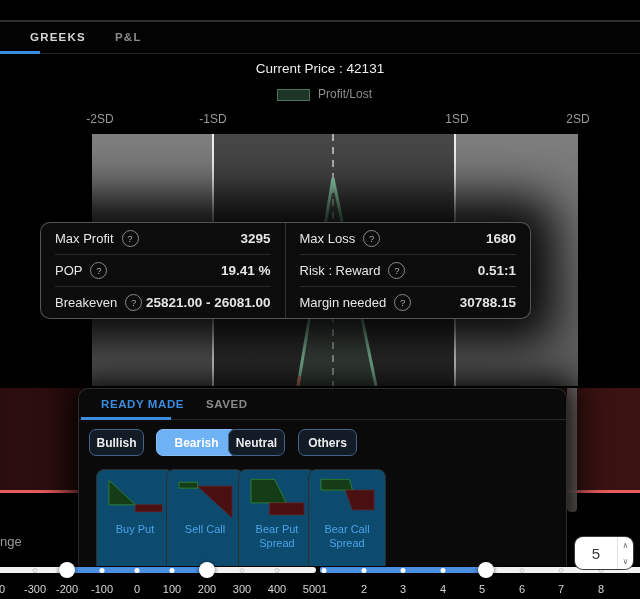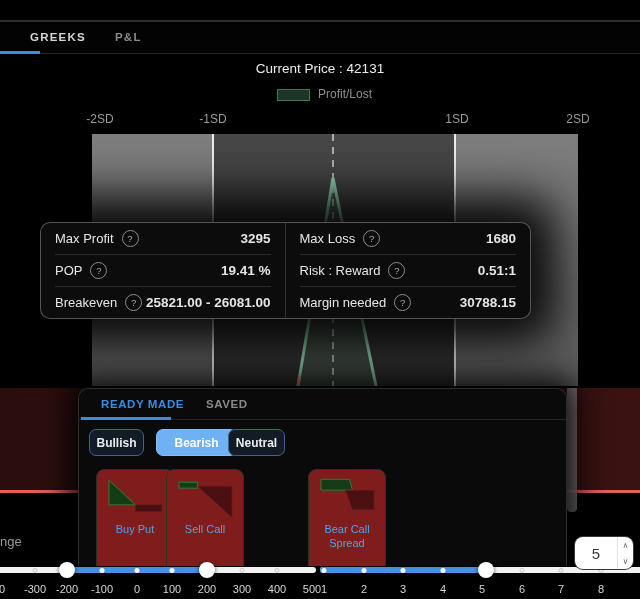--- a/index.html
+++ b/index.html
@@ -62,21 +62,21 @@
   .strat-tab{position:absolute;top:9px;font-size:11.5px;font-weight:700;letter-spacing:.6px;cursor:pointer;}
   #strat-tab-ready{left:22px;color:var(--tab-active,#3b8de0);}
   #strat-tab-saved{left:127px;color:#8a8a8a;}
   #strat-tab-underline{position:absolute;left:2px;top:28px;width:90px;height:3px;background:var(--tab-active,#3b8de0);}
   .filter-btn{position:absolute;top:40px;height:27px;border-radius:7px;border:1px solid #43628c;
     background:#121b26;color:#ececec;font-size:12px;font-weight:600;display:flex;align-items:center;
     justify-content:center;box-sizing:border-box;cursor:pointer;}
   .filter-btn.active{background:var(--bearish-active,#6fb1f5);border-color:#85bdf7;color:#fff;}
   #filter-bullish{left:10px;width:55px;} #filter-bearish{left:77px;width:81px;}
   #filter-neutral{left:149px;width:57px;} #filter-others{left:219px;width:59px;}
-  .strat-card{position:absolute;top:80px;width:78px;height:105px;background:#7f1d1d;
+  .strat-card{position:absolute;top:80px;width:78px;height:105px;background:#0c4a6e;
     border:1px solid #2e2e2e;border-radius:8px;box-sizing:border-box;cursor:pointer;overflow:hidden;}
   #card-0{left:17px;} #card-1{left:87px;} #card-2{left:159px;} #card-3{left:229px;} #card-4{left:300px;}
   .card-thumb{display:block;margin:4px auto 0 auto;}
   .card-label{margin-top:2px;text-align:center;font-size:11px;line-height:1.3;
     color:var(--card-label,#4da3e8);padding:0 2px;}
 
   
   #range-label{left:0;top:514px;font-size:13px;color:#9a9a9a;}
   .track{position:absolute;top:547px;height:6px;border-radius:3px;background:#f2f2f2;cursor:pointer;}
   #track1{left:-6px;width:322px;}
@@ -190,34 +190,42 @@
 
   <div class="abs" id="strategies-panel">
     <div id="strat-tab-row">
       <span class="strat-tab" id="strat-tab-ready">READY MADE</span>
       <span class="strat-tab" id="strat-tab-saved">SAVED</span>
       <div id="strat-tab-underline"></div>
     </div>
     <div class="filter-btn" id="filter-bullish">Bullish</div>
     <div class="filter-btn active" id="filter-bearish">Bearish</div>
     <div class="filter-btn" id="filter-neutral">Neutral</div>
+    <div class="filter-btn" id="filter-others">Others</div>
 
     <div class="strat-card" id="card-0">
       <svg class="card-thumb" width="55" height="46" viewBox="0 0 56 46">
         <polygon points="1,6 28,31 1,31" fill="#143c16" stroke="#2e7d36" stroke-width="1"></polygon>
         <polygon points="28,31 55,31 55,38 28,38" fill="#4a0f10" stroke="#6b1d1d" stroke-width="0.8"></polygon>
       </svg>
       <div class="card-label">Buy Put</div>
     </div>
     <div class="strat-card" id="card-1">
       <svg class="card-thumb" width="55" height="46" viewBox="0 0 56 46">
         <polygon points="1,8 20,8 20,14 1,14" fill="#143c16" stroke="#2e7d36" stroke-width="1"></polygon>
         <polygon points="20,12 55,12 55,44" fill="#4a0f10" stroke="#6b1d1d" stroke-width="0.8"></polygon>
       </svg>
       <div class="card-label">Sell Call</div>
+    </div>
+    <div class="strat-card" id="card-2">
+      <svg class="card-thumb" width="55" height="46" viewBox="0 0 56 46">
+        <polygon points="1,5 25,5 37,29 1,29" fill="#143c16" stroke="#2e7d36" stroke-width="1"></polygon>
+        <polygon points="20,29 55,29 55,41 20,41" fill="#4a0f10" stroke="#6b1d1d" stroke-width="0.8"></polygon>
+      </svg>
+      <div class="card-label">Bear Put Spread</div>
     </div>
     <div class="strat-card" id="card-3">
       <svg class="card-thumb" width="55" height="46" viewBox="0 0 56 46">
         <polygon points="1,5 30,5 33,16 1,16" fill="#143c16" stroke="#2e7d36" stroke-width="1"></polygon>
         <polygon points="26,16 55,16 55,36 33,36" fill="#4a0f10" stroke="#6b1d1d" stroke-width="0.8"></polygon>
       </svg>
       <div class="card-label">Bear Call Spread</div>
     </div>
   </div>
 

